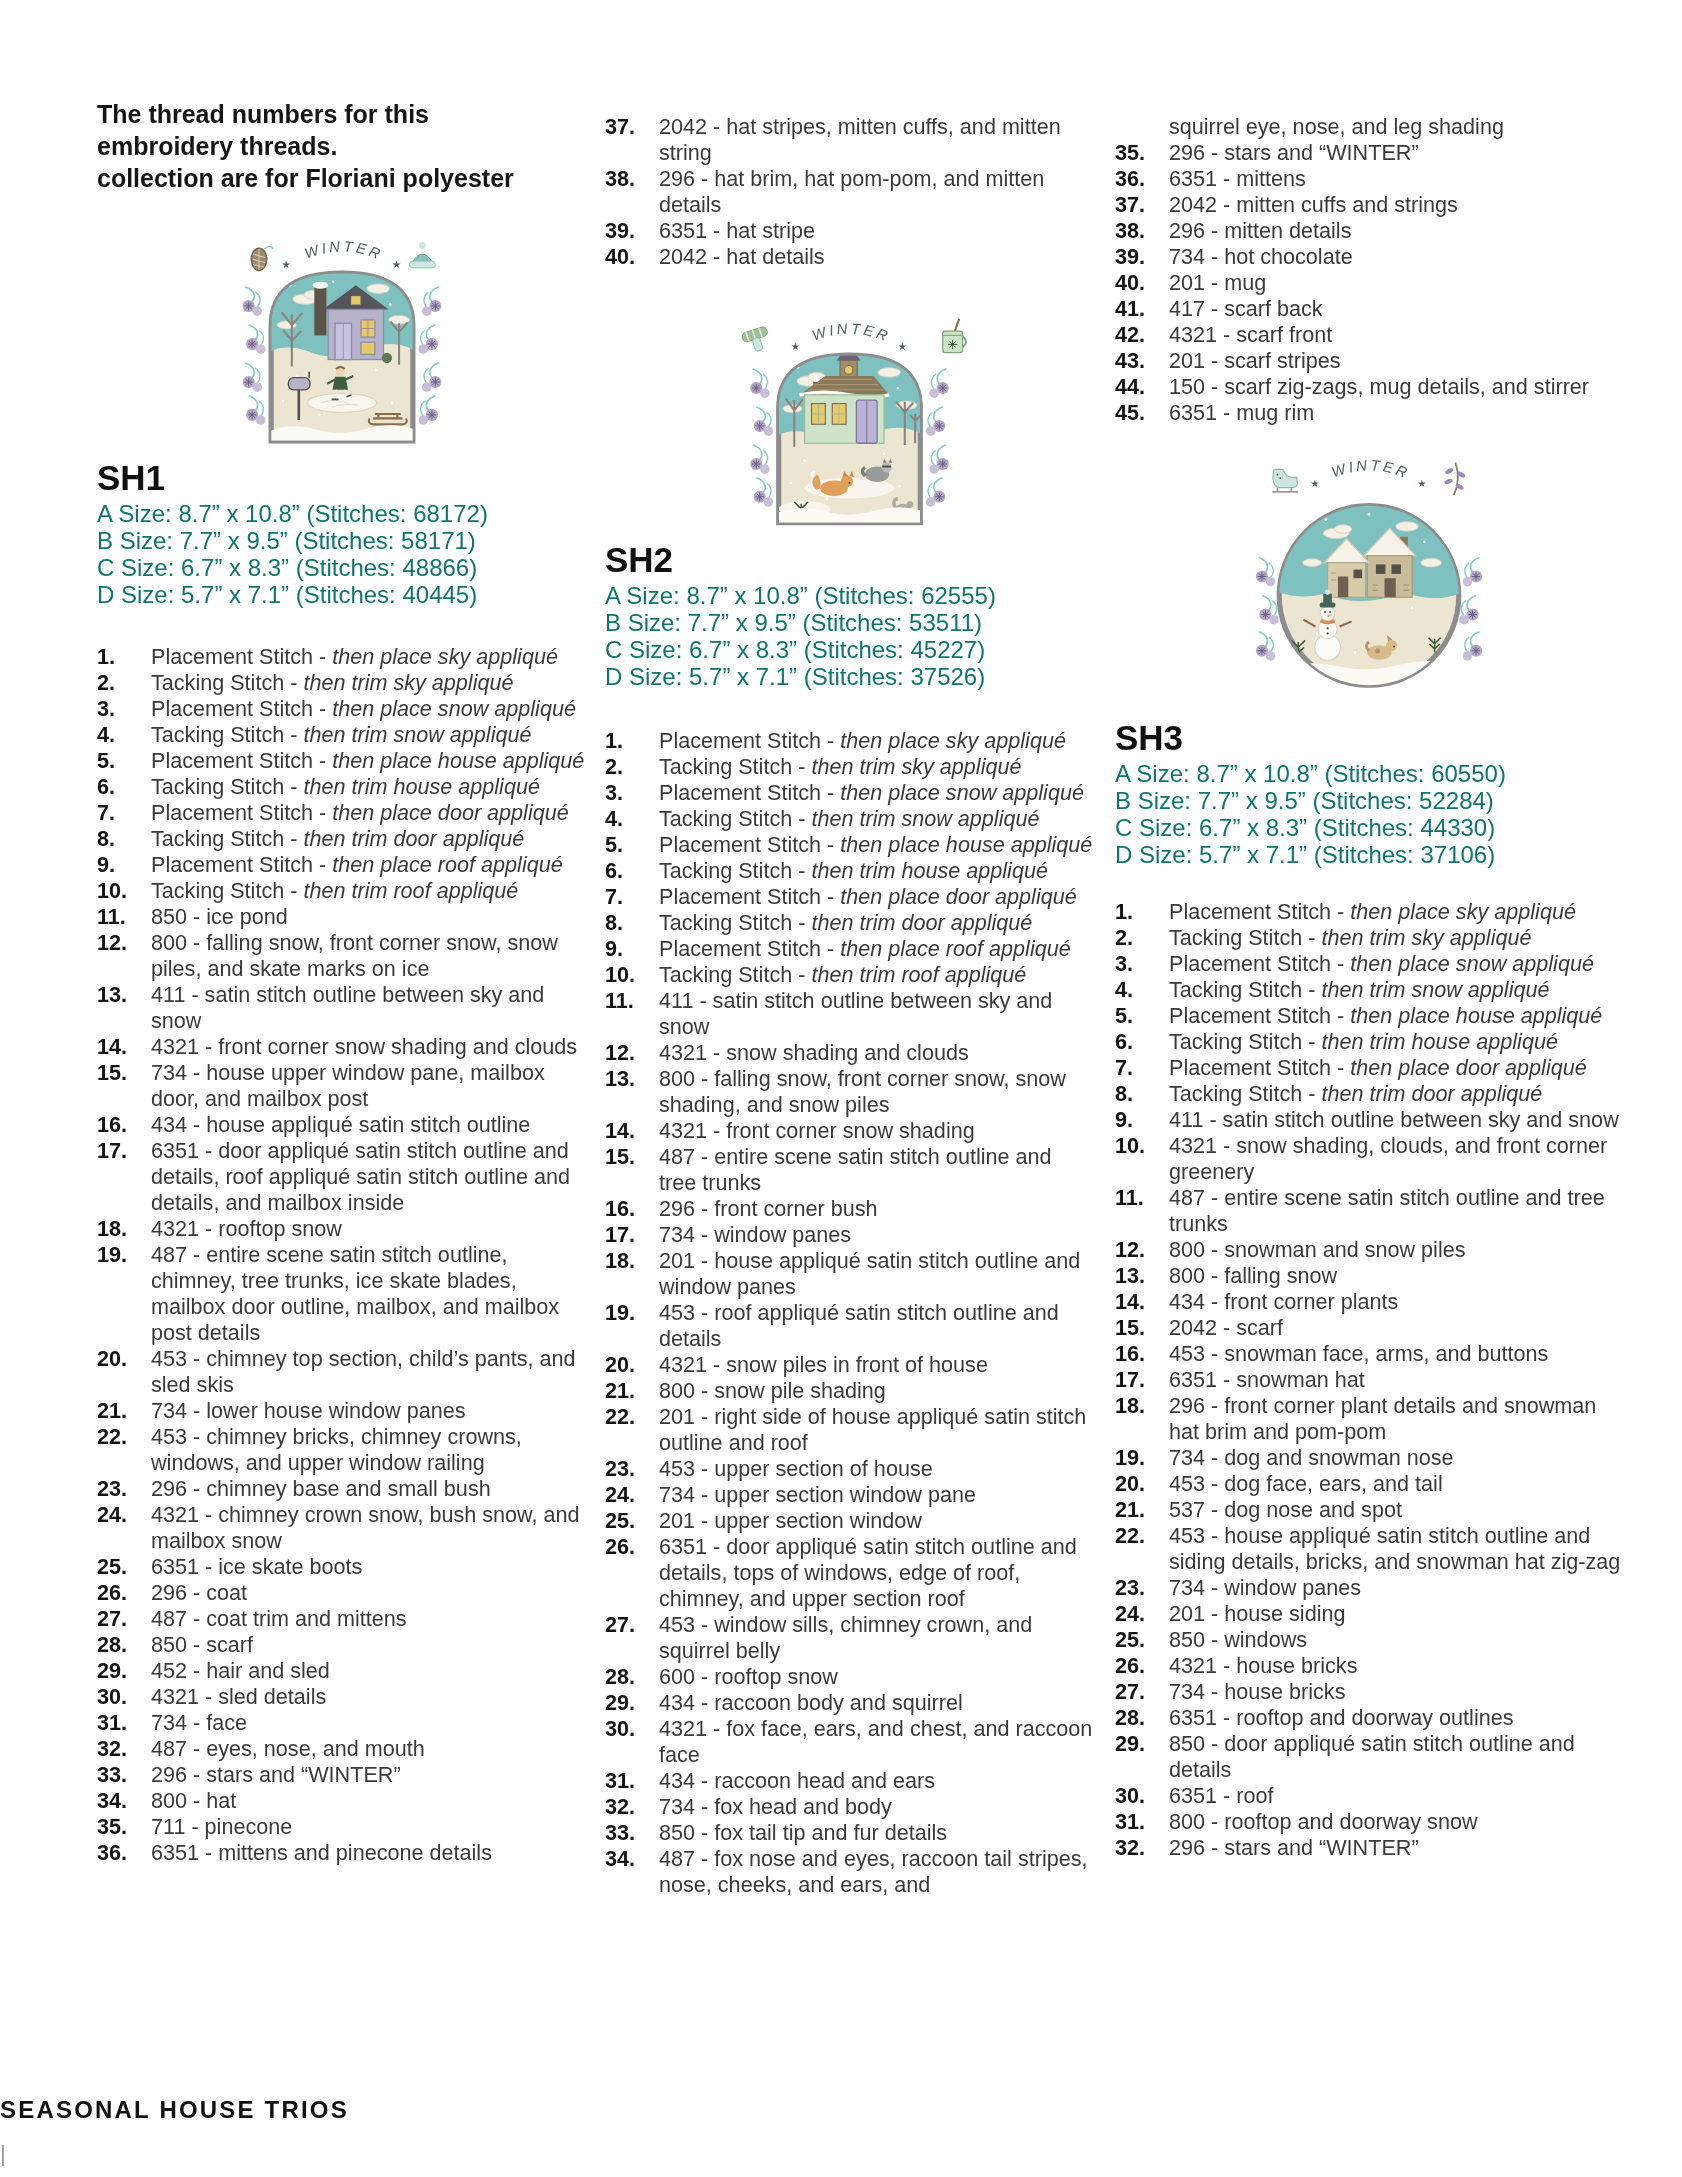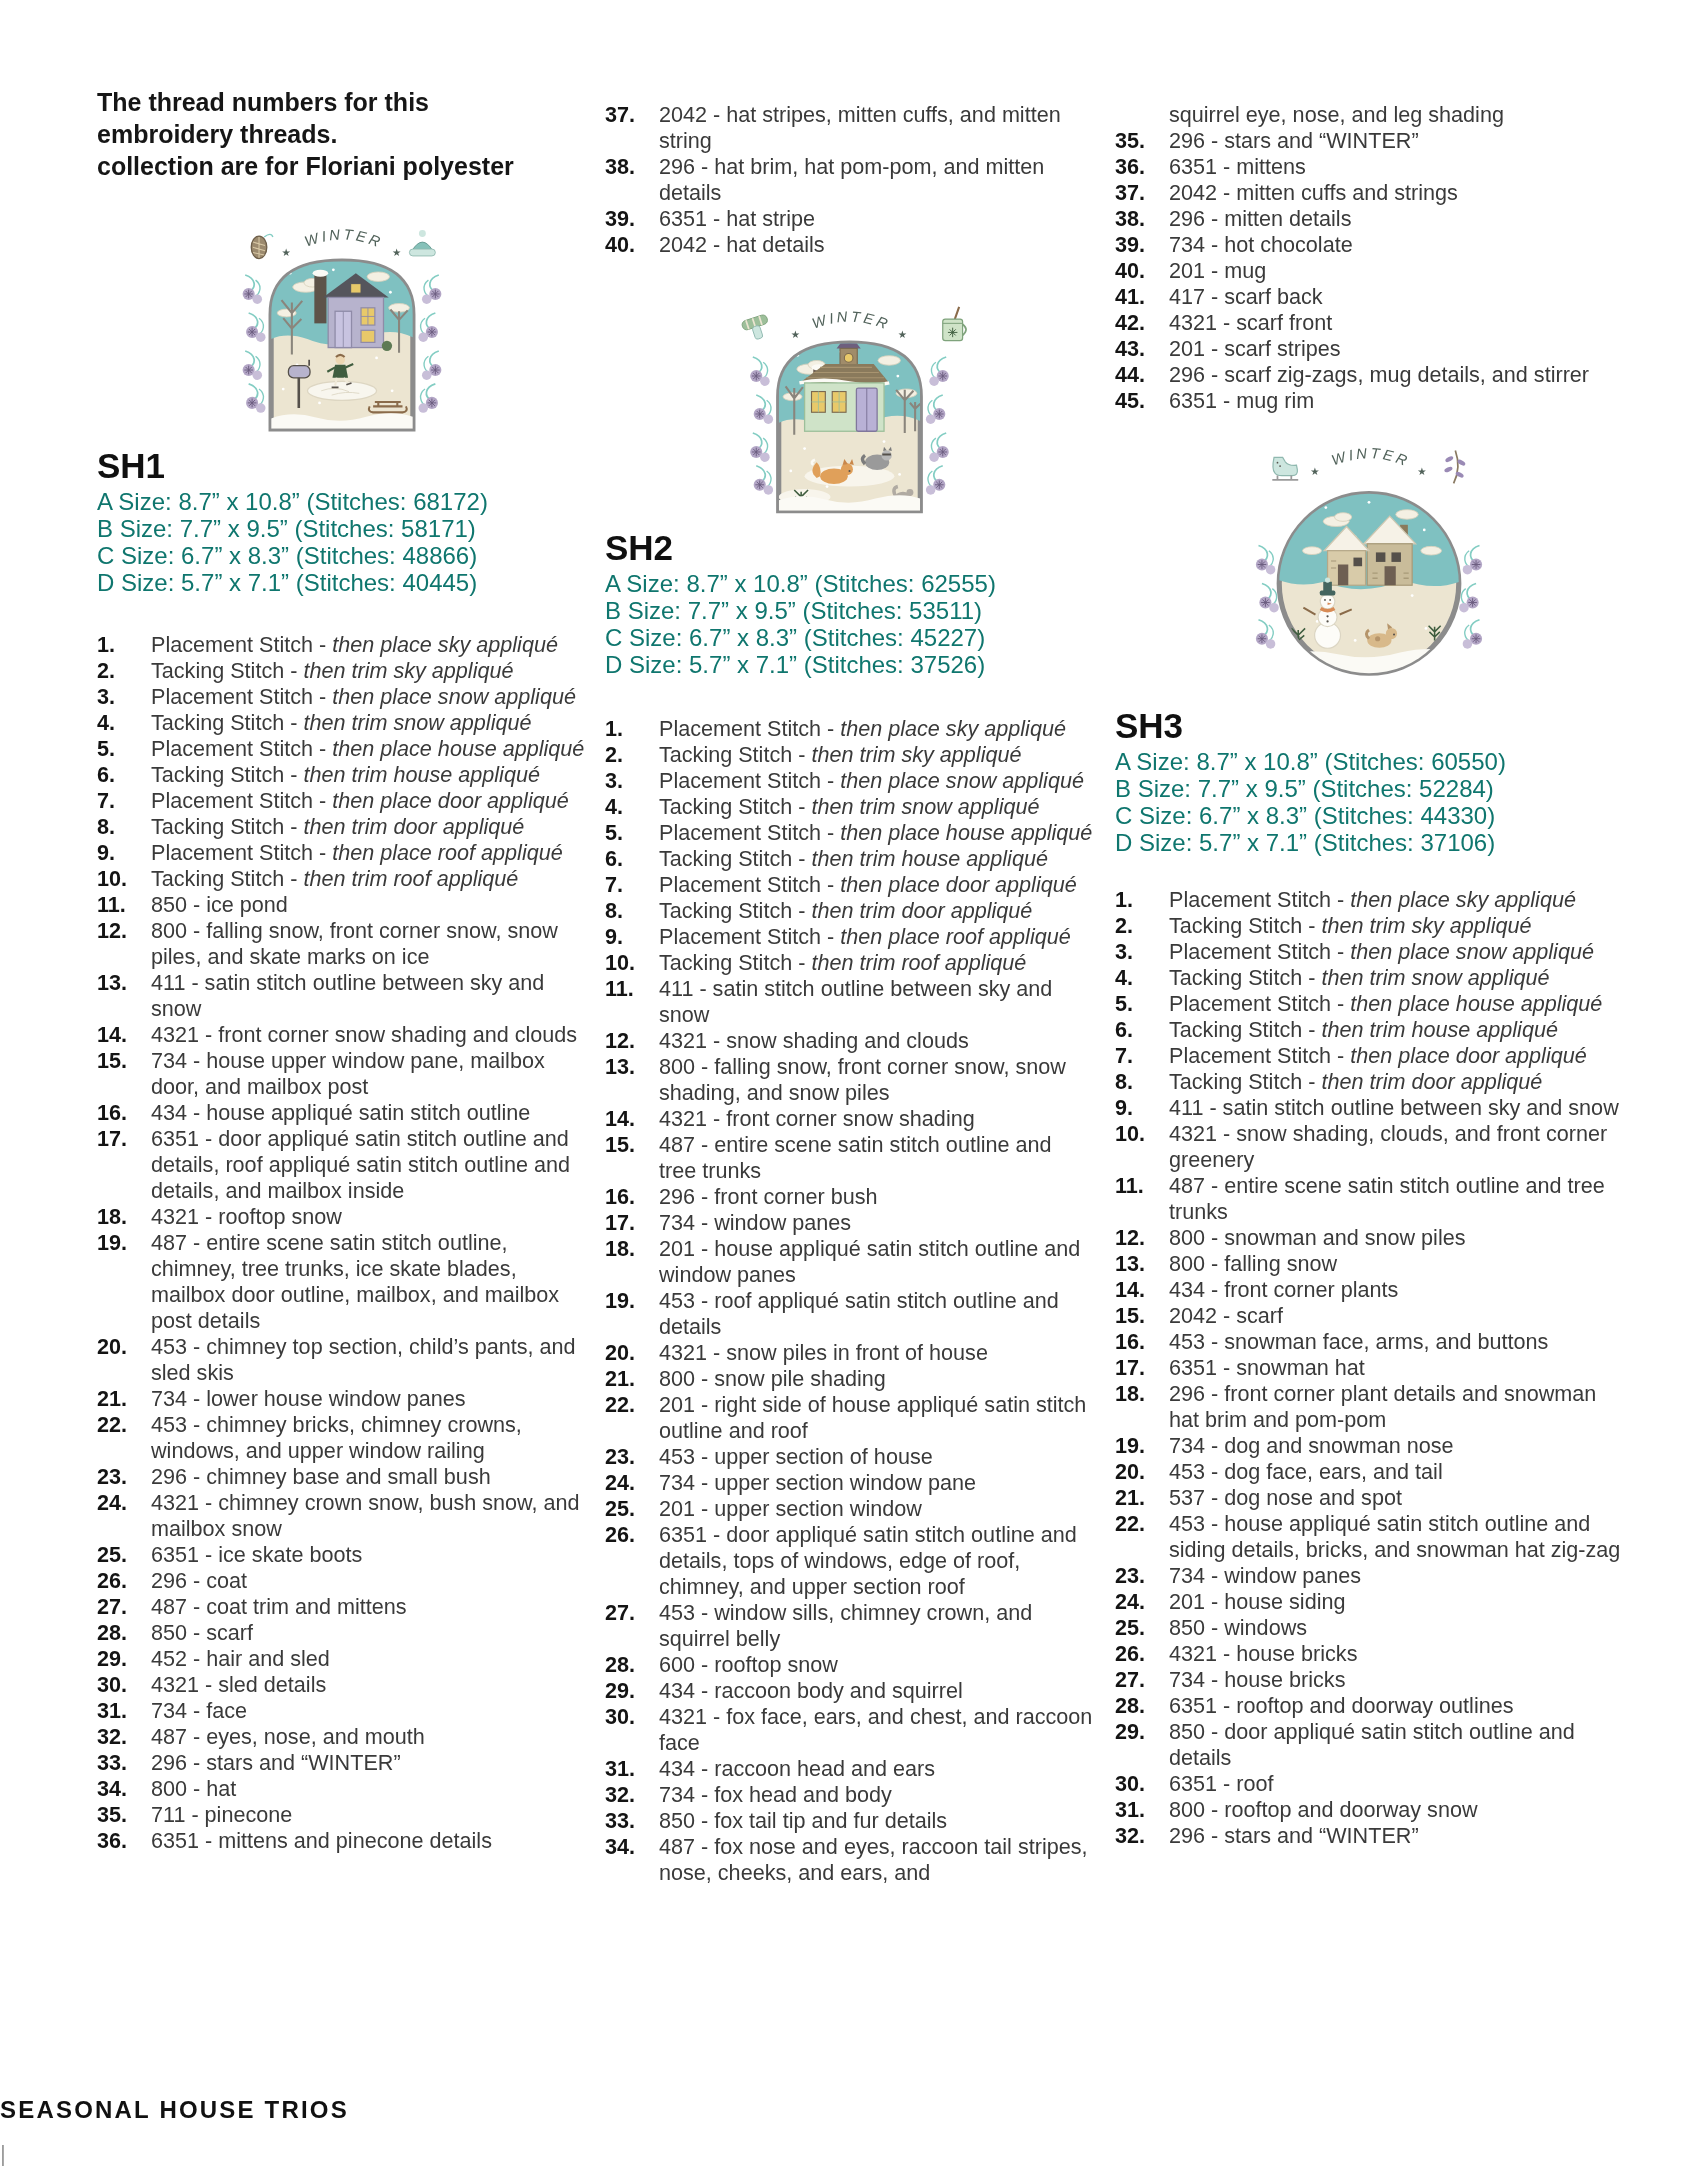--- a/index.html
+++ b/index.html
@@ -1,21 +1,21 @@
 <!DOCTYPE html>
 <html style="font-size:14px"><head>
 <meta charset="utf-8">
 <style>
   html,body{margin:0;padding:0;}
   body{
     width:1683px;height:2177px;position:relative;background:#ffffff;
     font-family:"Liberation Sans", sans-serif;color:#3a3a3a;
     -webkit-font-smoothing:antialiased;
   }
-  .col{position:absolute;top:0;}
+  .col{position:absolute;top:12px;}
   .col1{left:97px;width:489px;}
   .col2{left:605px;width:489px;}
   .col3{left:1115px;width:507px;}
 
   .intro{margin-top:86px;font-weight:bold;font-size:25px;line-height:32px;color:#161616;}
 
   .art{display:flex;justify-content:center;}
   .art1{margin-top:29px;}
   .art2{margin-top:35px;}
   .art3{margin-top:21px;}
@@ -633,21 +633,21 @@
       <div class="li">
         <span class="num">42.</span>
         <span class="bd">4321 - scarf front</span>
       </div>
       <div class="li">
         <span class="num">43.</span>
         <span class="bd">201 - scarf stripes</span>
       </div>
       <div class="li">
         <span class="num">44.</span>
-        <span class="bd">296 - scarf zig-zags, mug details, and stirrer</span>
+        <span class="bd">150 - scarf zig-zags, mug details, and stirrer</span>
       </div>
       <div class="li">
         <span class="num">45.</span>
         <span class="bd">6351 - mug rim</span>
       </div>
     </div>
 
   <div class="art art3">
     <svg width="242" height="259" viewBox="0 0 280 300">
       <defs>

